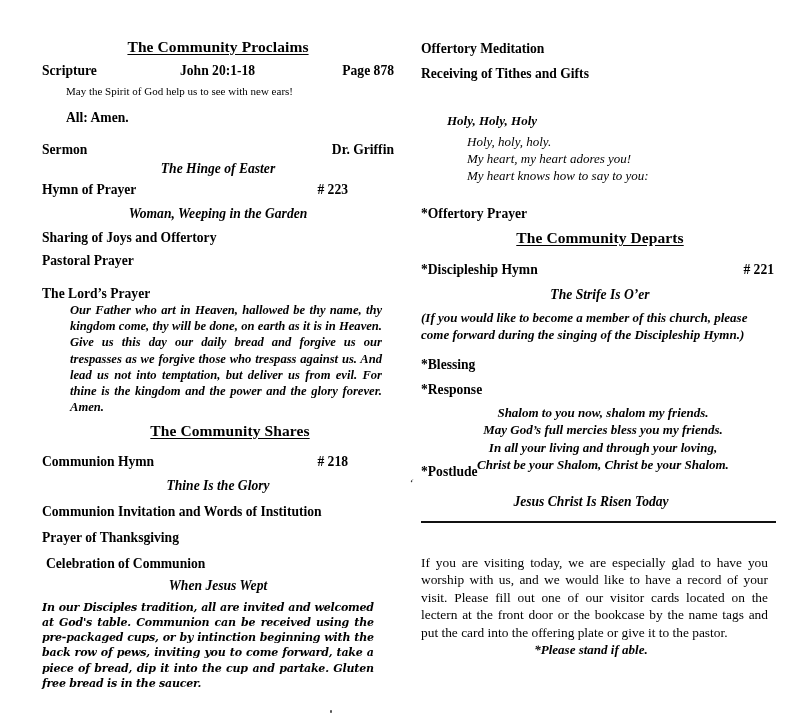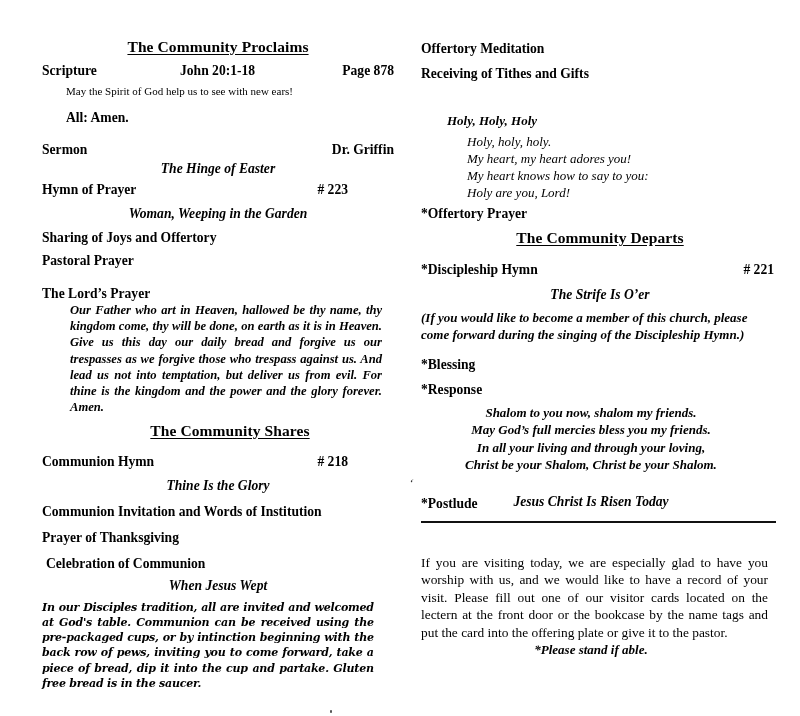--- a/index.html
+++ b/index.html
@@ -225,50 +225,49 @@
 
     <div class="abs bold" style="left:0; top:66px;">Receiving of Tithes and Gifts</div>
 
 
     <div class="abs verse-bold" style="left:0; top:112px; width:250px; text-align:left; padding-left:26px; box-sizing:border-box;">Holy, Holy, Holy</div>
 
     <div class="abs" style="left:46px; top:133px;">
       <div class="verse">Holy, holy, holy.</div>
       <div class="verse">My heart, my heart adores you!</div>
       <div class="verse">My heart knows how to say to you:</div>
-      <div class="verse">Holy are you, Lord!</div>
     </div>
 
     <div class="abs bold" style="left:0; top:206px;">*Offertory Prayer</div>
 
     <div class="abs section-head" style="left:0; top:229px; width:358px;">The Community Departs</div>
 
     <div class="abs line" style="left:0; top:263px; width:358px;">
       <span>*Discipleship Hymn</span>
       <span class="num" style="right:5px;"># 221</span>
     </div>
 
     <div class="abs title-it" style="left:0; top:287px; width:358px;">The Strife Is O’er</div>
 
     <div class="abs note-bi" style="left:0; top:310px; width:340px;">(If you would like to become a member of this church, please come forward during the singing of the Discipleship Hymn.)</div>
 
     <div class="abs bold" style="left:0; top:357px;">*Blessing</div>
 
     <div class="abs bold" style="left:0; top:382px;">*Response</div>
 
-    <div class="abs" style="left:0; top:404px; width:340px;">
+    <div class="abs" style="left:12px; top:404px; width:340px;">
       <div class="verse-bold">Shalom to you now, shalom my friends.</div>
       <div class="verse-bold">May God’s full mercies bless you my friends.</div>
       <div class="verse-bold">In all your living and through your loving,</div>
       <div class="verse-bold">Christ be your Shalom, Christ be your Shalom.</div>
     </div>
 
     <div class="abs tick" style="left:-12px; top:476px;">‘</div>
 
-    <div class="abs bold" style="left:0; top:496px;">*Postlude</div>
+    <div class="abs bold" style="left:0; top:464px;">*Postlude</div>
 
     <div class="abs title-it" style="left:0; top:494px; width:340px;">Jesus Christ Is Risen Today</div>
 
     <hr class="abs rule" style="left:0; top:521px; width:355px;">
 
     <div class="abs visitor" style="left:0; top:554px; width:347px;">If you are visiting today, we are especially glad to have you worship with us, and we would like to have a record of your visit. Please fill out one of our visitor cards located on the lectern at the front door or the bookcase by the name tags and put the card into the offering plate or give it to the pastor.</div>
 
     <div class="abs stand-note" style="left:0; top:642px; width:340px;">*Please stand if able.</div>
   </div>
 

